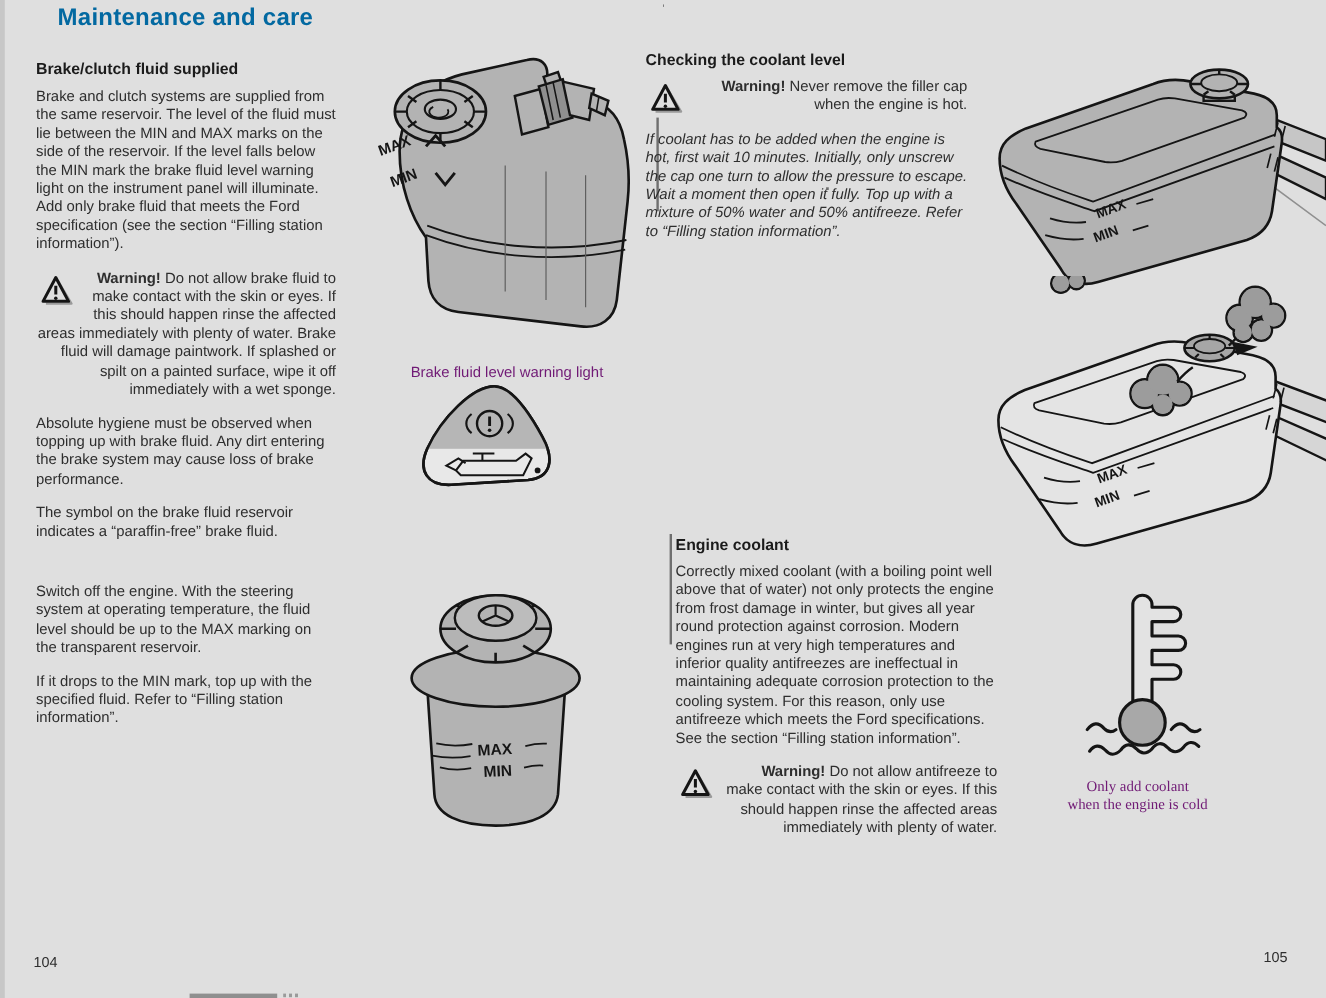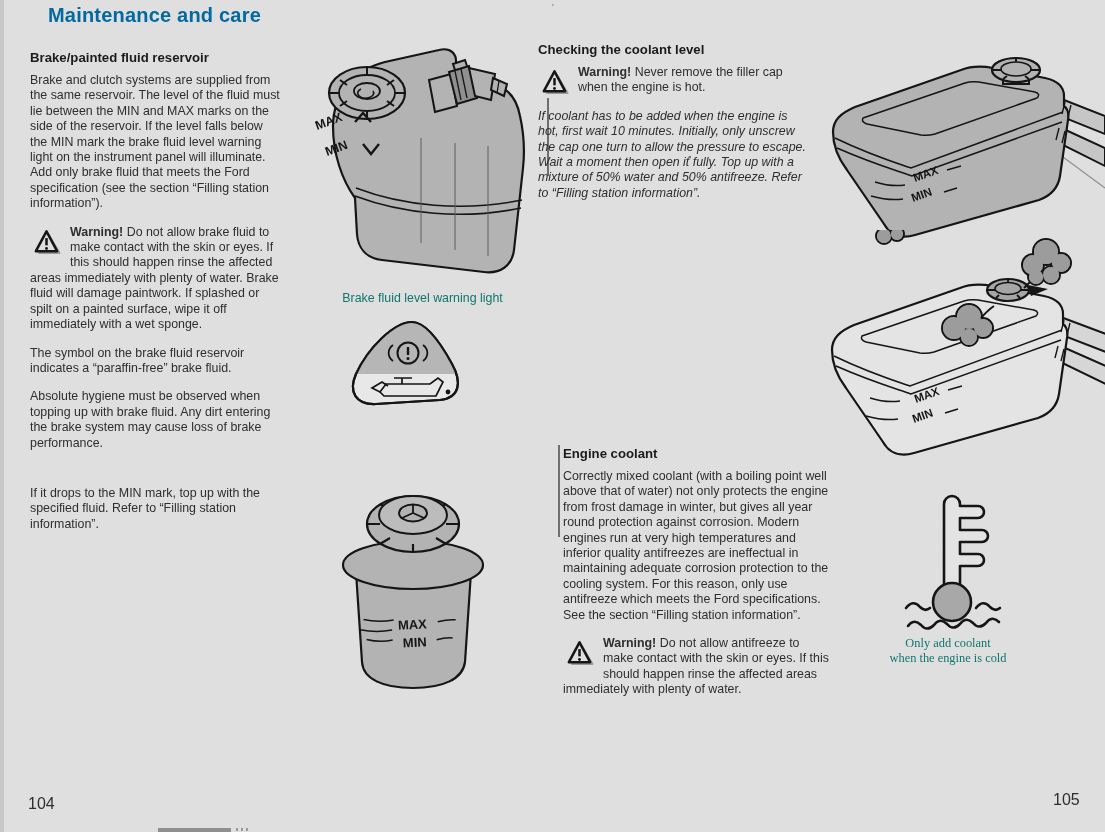--- a/index.html
+++ b/index.html
@@ -8,23 +8,23 @@
     background:#dfdfdf;color:#2c2c2c;
     font-family:"Liberation Sans",sans-serif;
   }
   .abs{position:absolute;}
   .page-title{font-size:20px;font-weight:bold;color:#0369a1;letter-spacing:.2px;}
   .sec h2{font-size:13.2px;font-weight:bold;color:#1b1b1b;margin:0 0 8px 0;}
   .sec p{font-size:12.4px;line-height:15.4px;margin:0 0 13px 0;color:#2e2e2e;}
   .sec{width:250px;}
   .warning-block{margin:0 0 13px 0;}
   .warn-icon{float:left;width:33px;height:29px;margin:1px 7px 2px 0;}
-  .warning-block p{margin:0;}
-  .caption{font-size:12.4px;color:#0f766e;text-align:center;line-height:15px;}
-  .pagenum{font-size:16px;color:#2e2e2e;text-align:center;}
+  .warning-block p{margin:0;text-align:right;}
+  .caption{font-size:12.4px;color:#701a75;text-align:center;line-height:15px;margin-top:12px;}
+  .pagenum{font-size:12px;color:#2e2e2e;text-align:center;}
   .spine-line{width:2px;background:#4a4a4a;opacity:.75;}
   .edge-strip{left:0;top:0;width:4px;height:832px;background:#c7c7c7;}
   .scan-bar{left:158px;top:828px;width:73px;height:4px;background:#8f8f8f;}
   .scan-dots{left:236px;top:828px;width:14px;height:3px;
     background:repeating-linear-gradient(90deg,#9a9a9a 0 2px,transparent 2px 5px);}
   .speck{font-size:9px;color:#6f6f6f;}
   svg text{font-family:"Liberation Sans",sans-serif;}
 </style>
 </head>
 <body>
@@ -33,36 +33,37 @@
 <div class="abs scan-bar"></div>
 <div class="abs scan-dots"></div>
 <div class="abs spine-line" style="left:547px;top:98px;height:78px;"></div>
 <div class="abs spine-line" style="left:558px;top:445px;height:92px;"></div>
 <div class="abs speck" style="left:552px;top:2px;">'</div>
 <div class="abs speck" style="left:688px;top:152px;">▪</div>
 
 <div class="abs page-title" style="left:48px;top:4px;">Maintenance and care</div>
 
 <div class="abs sec" style="left:30px;top:50px;">
-  <h2>Brake/painted fluid reservoir</h2>
+  <h2>Brake/clutch fluid supplied</h2>
   <p>Brake and clutch systems are supplied from the same reservoir. The level of the fluid must lie between the MIN and MAX marks on the side of the reservoir. If the level falls below the MIN mark the brake fluid level warning light on the instrument panel will illuminate. Add only brake fluid that meets the Ford specification (see the section “Filling station information”).</p>
   <div class="warning-block">
     <svg class="warn-icon" viewBox="0 0 34 30">
       <path d="M8.5,28 L30.5,28 L19,8.5" fill="none" stroke="#9a9a9a" stroke-width="2" stroke-linejoin="round"></path>
       <path d="M6,26 L17,5.5 L28,26 Z" fill="#dfdfdf" stroke="#151515" stroke-width="2.6" stroke-linejoin="round"></path>
       <path d="M17,12.5 V20" stroke="#151515" stroke-width="2.6"></path>
       <circle cx="17" cy="23.3" r="1.5" fill="#151515"></circle>
     </svg>
     <p><b>Warning!</b> <span>Do not allow brake fluid to make contact with the skin or eyes. If this should happen rinse the affected areas immediately with plenty of water. Brake fluid will damage paintwork. If splashed or spilt on a painted surface, wipe it off immediately with a wet sponge.</span></p>
   </div>
+  <p>Absolute hygiene must be observed when topping up with brake fluid. Any dirt entering the brake system may cause loss of brake performance.</p>
   <p>The symbol on the brake fluid reservoir indicates a “paraffin-free” brake fluid.</p>
-  <p>Absolute hygiene must be observed when topping up with brake fluid. Any dirt entering the brake system may cause loss of brake performance.</p>
 </div>
 
 <div class="abs sec" style="left:30px;top:486px;">
+  <p>Switch off the engine. With the steering system at operating temperature, the fluid level should be up to the MAX marking on the transparent reservoir.</p>
   <p>If it drops to the MIN mark, top up with the specified fluid. Refer to “Filling station information”.</p>
 </div>
 
 <svg class="abs" style="left:303px;top:38px;" width="228" height="252" viewBox="0 0 228 252">
   <path d="M30,88 C30,58 50,32 82,24 L136,12 C148,9 154,16 153,26 L152,40 L190,46 C206,50 214,62 217,78 C221,96 222,112 220,130 L211,212 C209,228 197,236 181,234 L79,222 C63,220 55,210 54,196 L52,160 C39,142 30,116 30,88 Z" fill="#b3b3b3" stroke="#151515" stroke-width="2.2" stroke-linejoin="round"></path>
   <path d="M53,150 C100,168 160,174 219,162" fill="none" stroke="#151515" stroke-width="1.6"></path>
   <path d="M52,158 C100,176 160,182 218,170" fill="none" stroke="#151515" stroke-width="1.6"></path>
   <path d="M118,100 V205 M152,105 V212 M185,108 V218" stroke="#5f5f5f" stroke-width="1"></path>
 
   <g>

